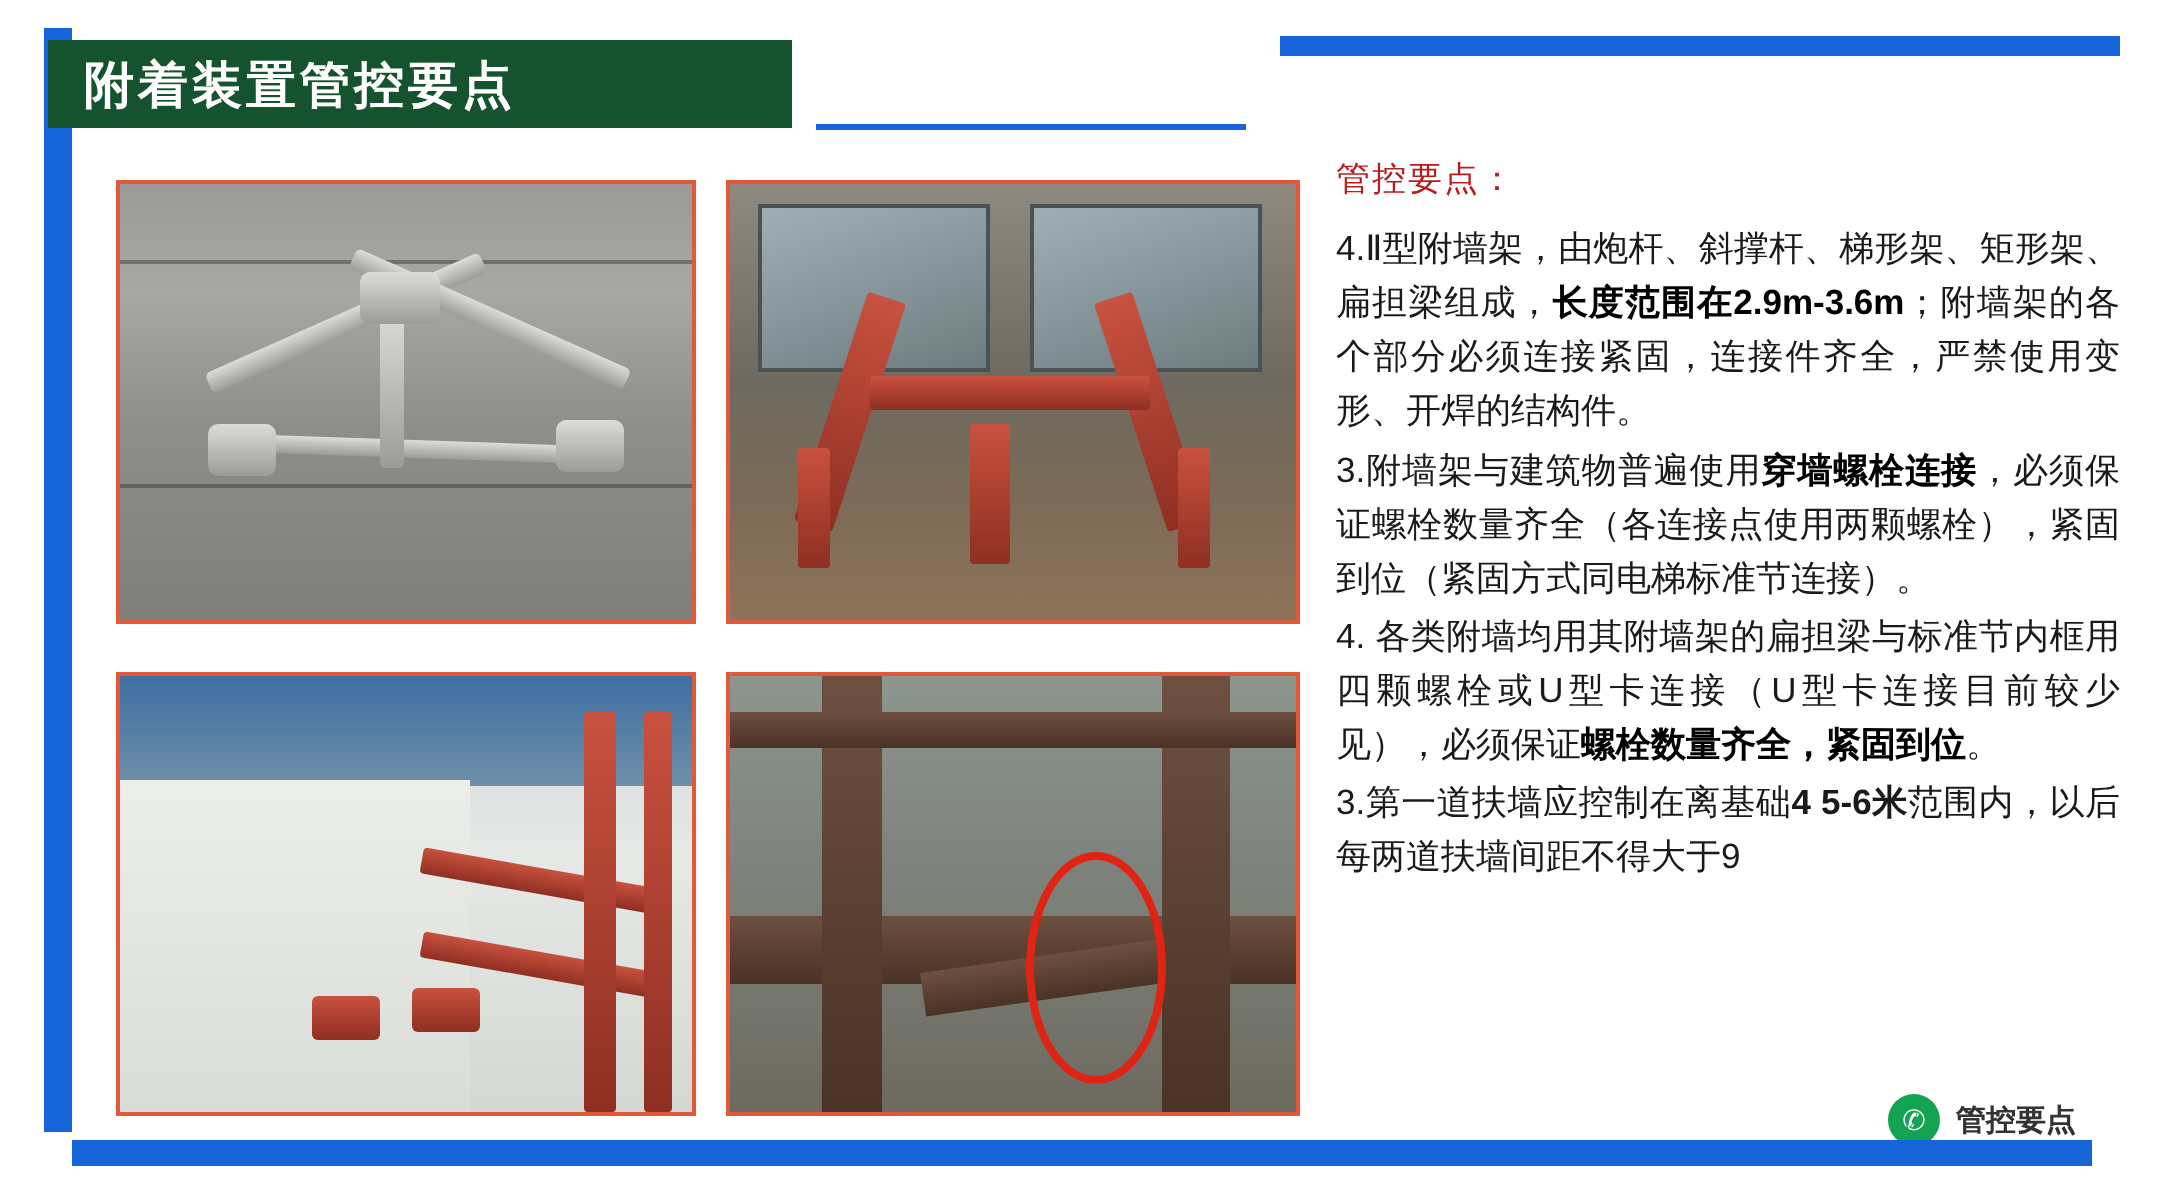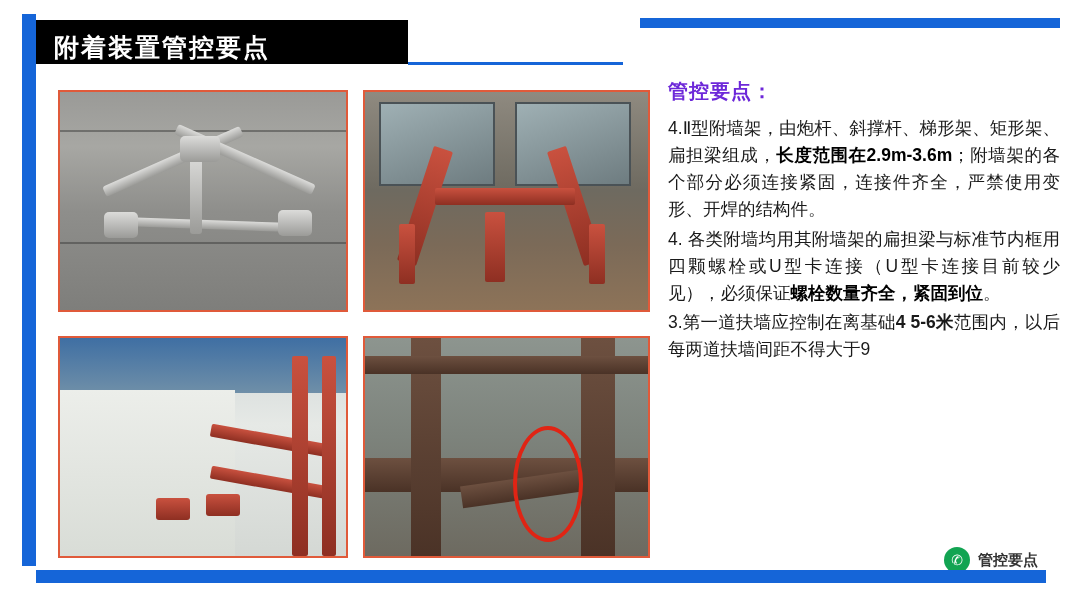--- a/index.html
+++ b/index.html
@@ -20,27 +20,27 @@
     position: absolute;
     left: 22px;
     top: 14px;
     width: 14px;
     height: 552px;
     background: #1565d8;
   }
   
   .title-bar {
     position: absolute;
-    left: 36px;
+    left: 24px;
     top: 20px;
     width: 372px;
     height: 44px;
-    background: #000000;
+    background: #14532d;
     display: flex;
-    align-items: flex-end;
+    align-items: center;
   }
   .title-bar .title-text {
     color: #ffffff;
     font-size: 25px;
     font-weight: bold;
     letter-spacing: 2px;
     margin-left: 18px;
   }
   
   .title-rule {
@@ -149,23 +149,23 @@
   }
 
   
   .text-col {
     position: absolute;
     left: 668px;
     top: 78px;
     width: 392px;
   }
   .text-head {
-    color: #6d28d9;
-    font-size: 20px;
-    font-weight: bold;
+    color: #b91c1c;
+    font-size: 17px;
+    font-weight: normal;
     margin: 0 0 10px 0;
     letter-spacing: 1px;
   }
   .para {
     font-size: 17.5px;
     line-height: 1.55;
     color: #1a1a1a;
     margin: 0 0 2px 0;
     text-align: justify;
   }
@@ -261,20 +261,23 @@
 
   </div>
 
   <div class="text-col">
     <div class="text-head">管控要点：</div>
     <div>
       <p class="para">
         <span>4.Ⅱ型附墙架，由炮杆、斜撑杆、梯形架、矩形架、扁担梁组成，</span><span class="hl">长度范围在2.9m-3.6m</span><span>；附墙架的各个部分必须连接紧固，连接件齐全，严禁使用变形、开焊的结构件。</span>
       </p>
       <p class="para">
+        <span>3.附墙架与建筑物普遍使用</span><span class="hl">穿墙螺栓连接</span><span>，必须保证螺栓数量齐全（各连接点使用两颗螺栓），紧固到位（紧固方式同电梯标准节连接）。</span>
+      </p>
+      <p class="para">
         <span>4. 各类附墙均用其附墙架的扁担梁与标准节内框用四颗螺栓或U型卡连接（U型卡连接目前较少见），必须保证</span><span class="hl">螺栓数量齐全，紧固到位</span><span>。</span>
       </p>
       <p class="para">
         <span>3.第一道扶墙应控制在离基础</span><span class="bk">4 5-6米</span><span>范围内，以后每两道扶墙间距不得大于9</span>
       </p>
     </div>
   </div>
 
   <div class="badge">
     <span class="badge-icon">✆</span>

